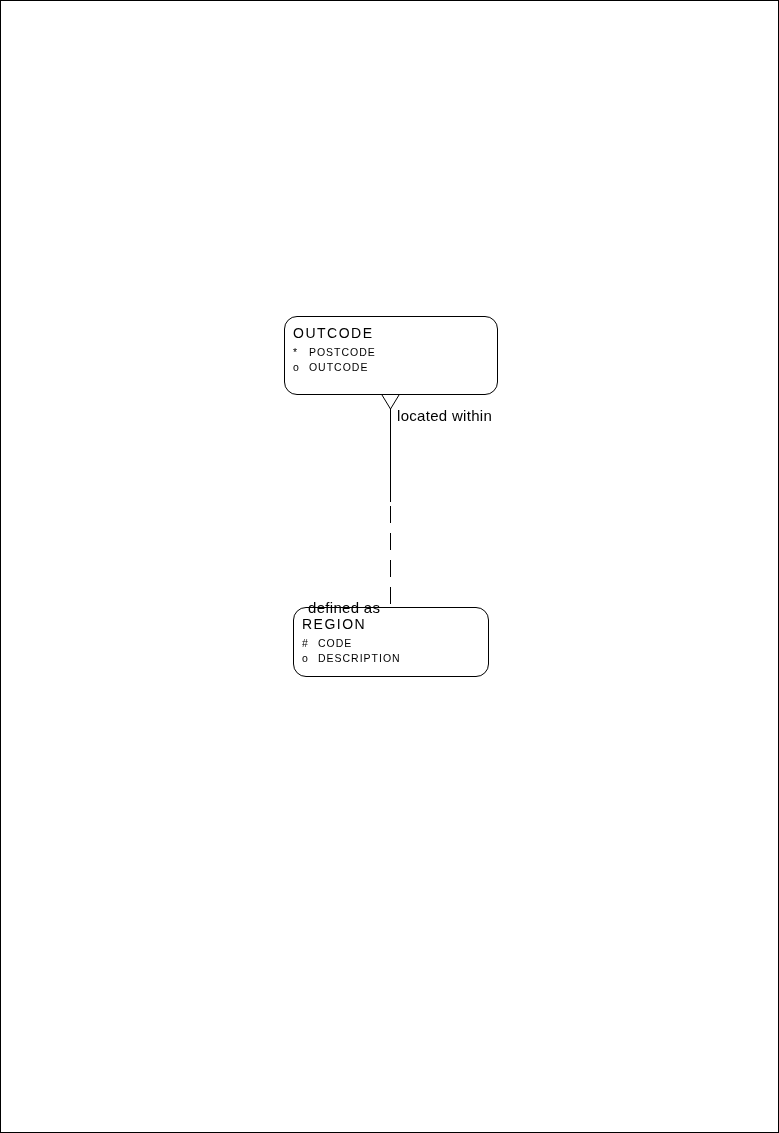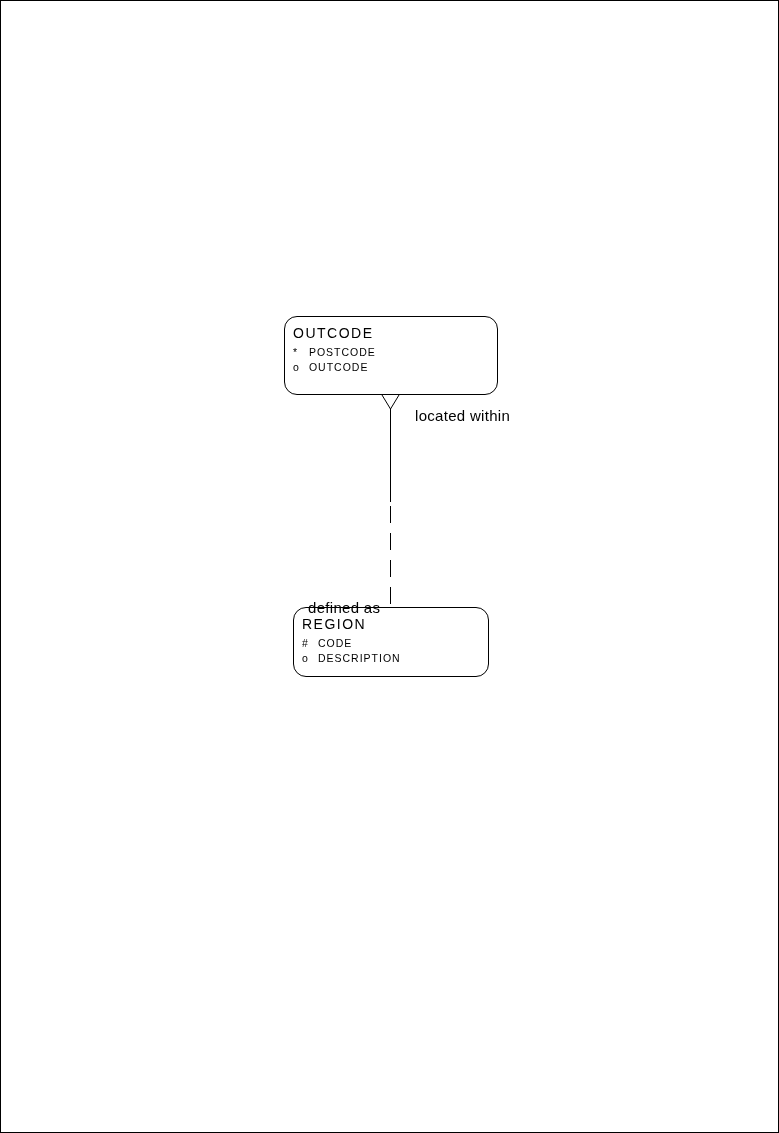--- a/index.html
+++ b/index.html
@@ -49,21 +49,21 @@
     top: 0;
     pointer-events: none;
   }
   .rel-label {
     position: absolute;
     font-size: 15px;
     letter-spacing: 0.3px;
     line-height: 18px;
     white-space: nowrap;
   }
-  .label-located-within { left: 414px; top: 406px; }
+  .label-located-within { left: 396px; top: 406px; }
   .label-defined-as     { left: 307px; top: 576px; margin-top: 22px; }
   .entity-postcode { left: 283px; top: 315px; width: 214px; height: 79px; }
   .entity-region   { left: 292px; top: 606px; width: 196px; height: 70px; }
 </style>
 </head>
 <body>
 
 <div class="page">
 
   <svg class="connector" width="779" height="1133" viewBox="0 0 779 1133">

